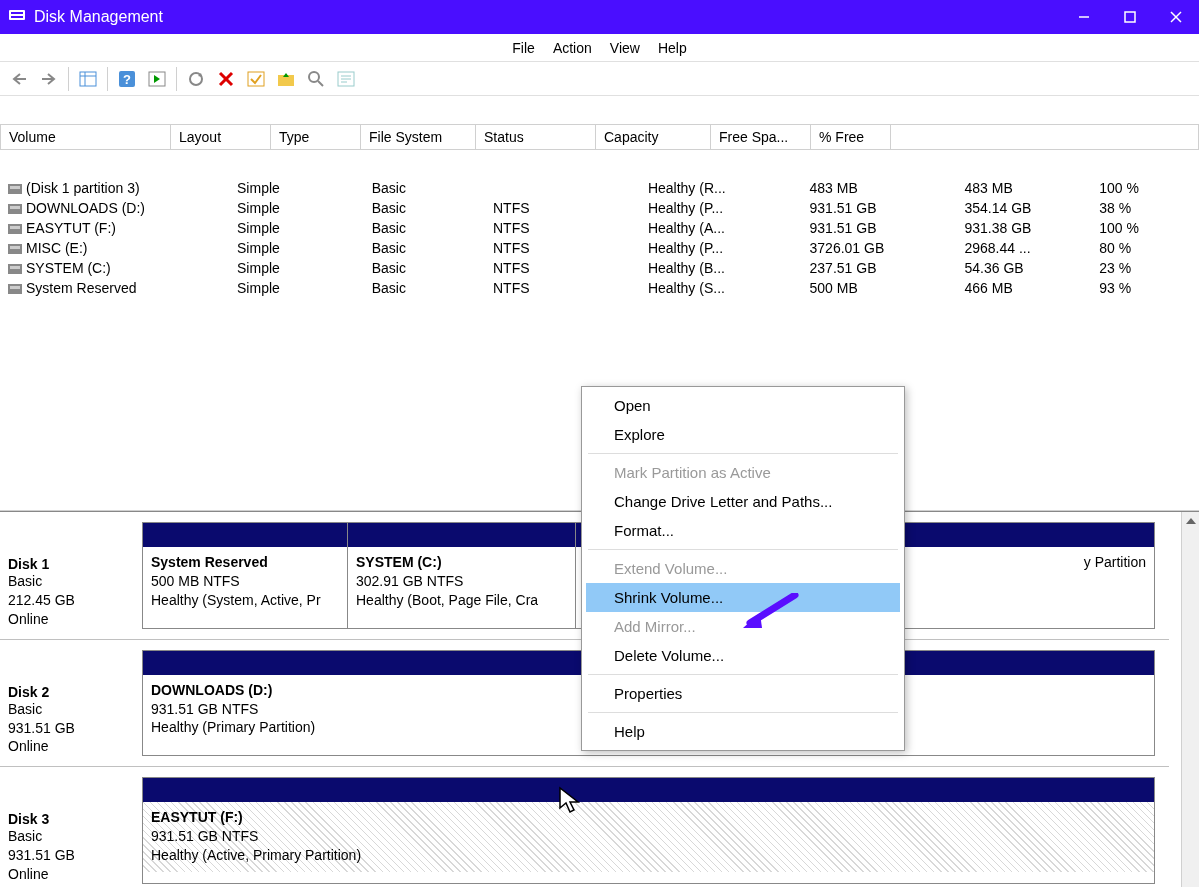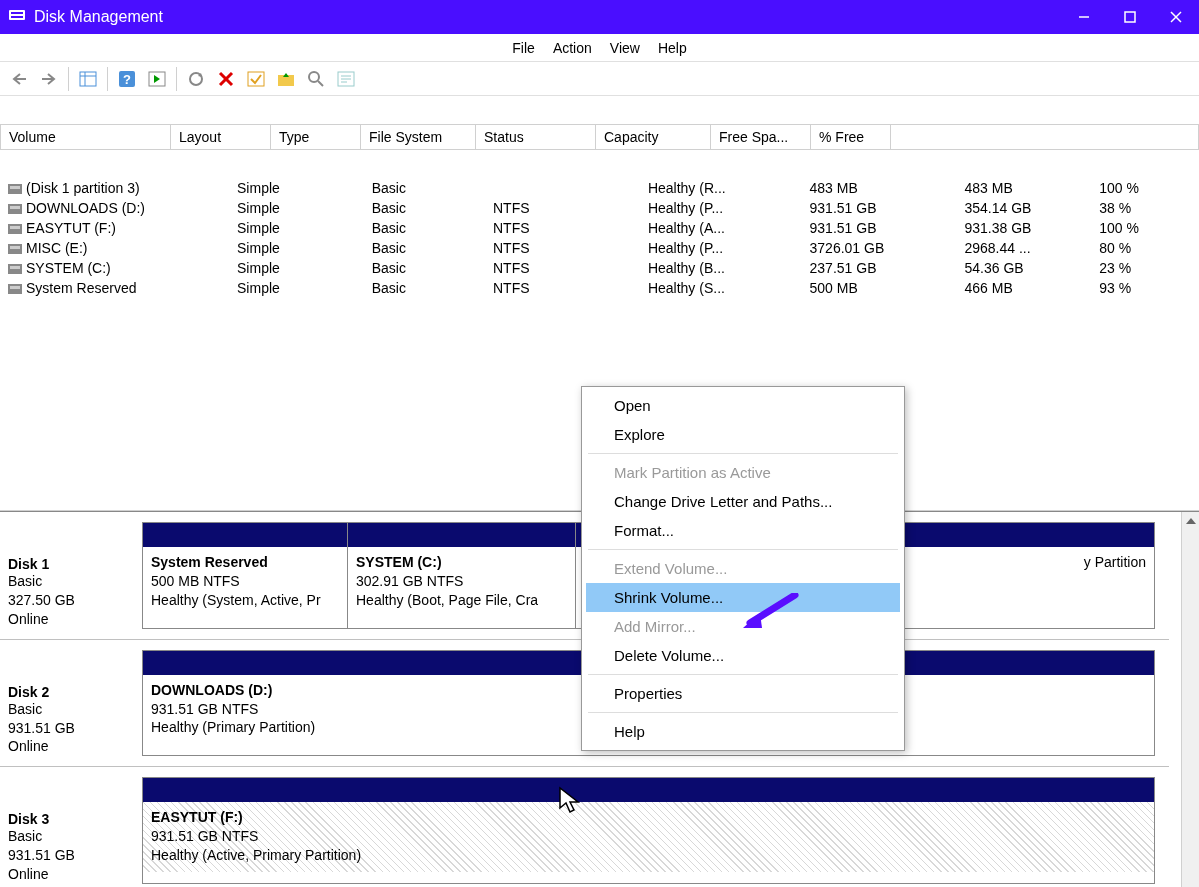--- a/index.html
+++ b/index.html
@@ -291,21 +291,21 @@
         <svg width="10" height="6">
           <path d="M0 6 L5 0 L10 6 Z" fill="#666"></path>
         </svg>
       </div>
   </div>
   <div id="disks" style="margin-right:30px;">
       <div class="diskrow">
       <div class="dhdr">
         <span class="disk-icon"></span><span class="dname">Disk 1</span>
         <div class="dline">Basic</div>
-        <div class="dline">327.50 GB</div>
+        <div class="dline">212.45 GB</div>
         <div class="dline">Online</div>
       </div>
       <div class="parts">
           <div class="partcol" style="flex:0 0 205px">
        <div class="phdr"></div>
        <div class="pbody " style="">
          <div class="pname">System Reserved</div>
          <div class="pline">500 MB NTFS</div>
          <div class="pline">Healthy (System, Active, Pr</div>
        </div>

